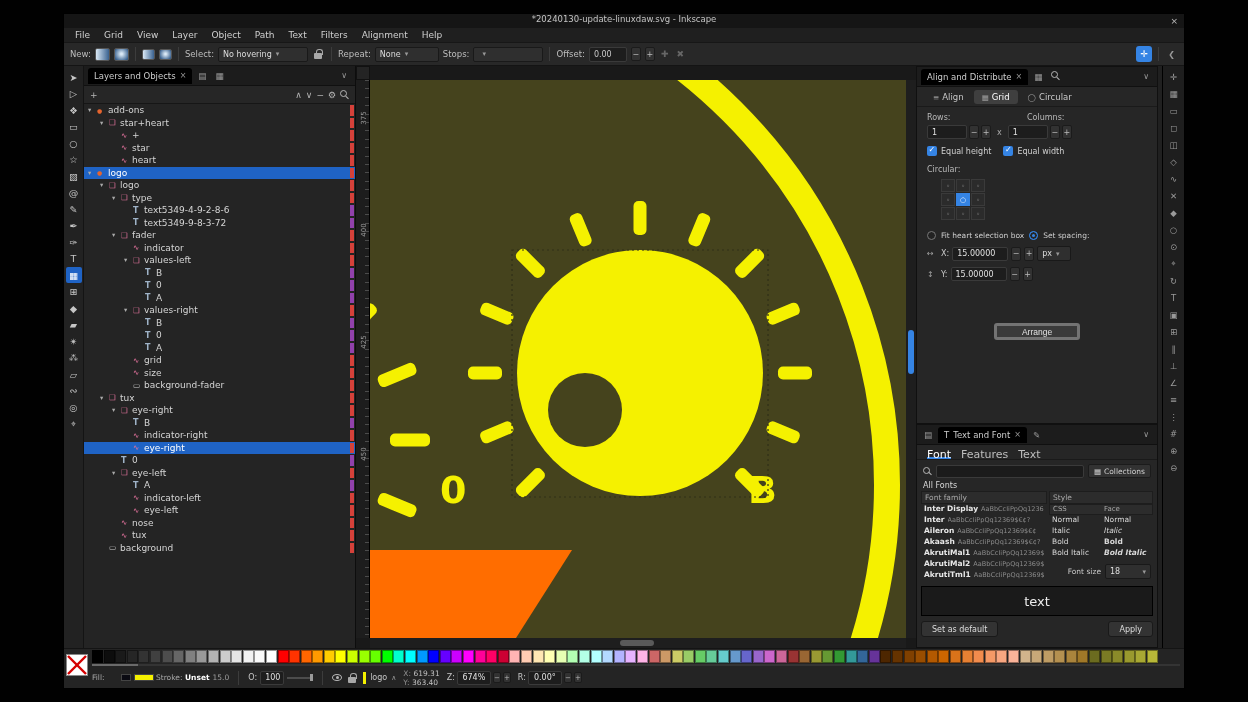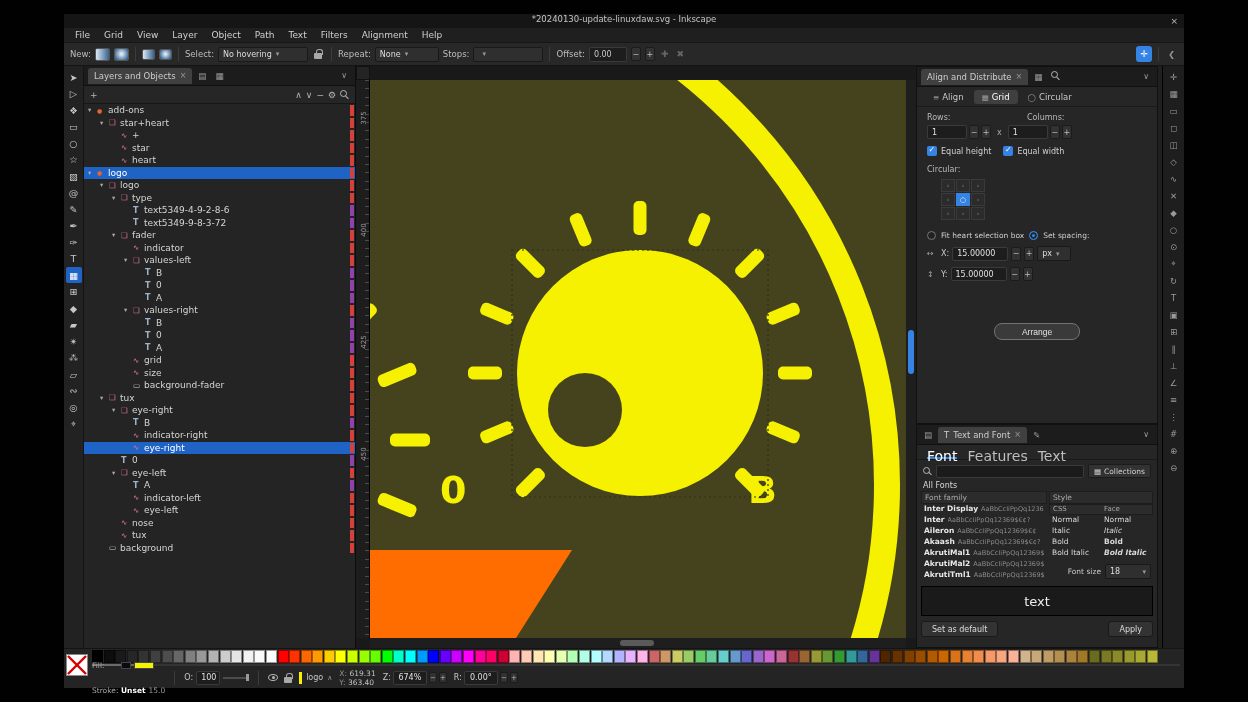--- a/index.html
+++ b/index.html
@@ -35,21 +35,21 @@
 .mag::before{content:"";position:absolute;left:0;top:0;width:5px;height:5px;border:1.2px solid #b5b5b5;border-radius:50%}
 .mag::after{content:"";position:absolute;width:4px;height:1.2px;background:#b5b5b5;transform:rotate(45deg);left:4.5px;top:6.5px}
 
 .toolbox{position:absolute;left:0;top:52px;width:20px;height:582px;background:#222;border-right:1px solid #141414;padding-top:3px}
 .tool{width:16px;height:16px;margin:0 auto .5px;display:flex;align-items:center;justify-content:center;font-size:9.5px;color:#c6c6c6;border-radius:2px}
 .tool.sel{background:#1f63c5;color:#fff}
 
 .layers-panel{position:absolute;left:20px;top:52px;width:272px;height:582px;background:#242424;border-right:1px solid #0d0d0d}
 .phead{height:20px;background:#1c1c1c;display:flex;align-items:center;padding:0 4px;gap:3px;border-bottom:1px solid #101010}
 .ptab{display:flex;align-items:center;gap:4px;height:16px;padding:0 6px;font-size:8.5px;color:#ccc;border-radius:3px 3px 0 0}
-.ptab.active{background:#404040}
+.ptab.active{background:#000000}
 .tabx{color:#999;font-size:8px}
 .hicon{color:#9a9a9a;font-size:8.5px;padding:0 3px}
 .chev{color:#9a9a9a;font-size:8px;padding:0 4px}
 .flex{flex:1}
 .ltoolbar{height:18px;background:#262626;border-bottom:1px solid #161616;display:flex;align-items:center;gap:4px;padding:0 6px}
 .lt-btn{color:#b5b5b5;font-size:9px}
 .tree{position:absolute;left:0;top:38px;right:0;bottom:0;overflow:hidden}
 .trow{height:12.5px;display:flex;align-items:center;font-size:9px;color:#d5d5d5;position:relative;padding-right:8px;white-space:nowrap}
 .trow.sel{background:#1f63c5;color:#fff}
 .caret{width:9px;flex:none;color:#aaa;font-size:6.5px}
@@ -101,24 +101,24 @@
 .aligngrid{display:grid;grid-template-columns:repeat(3,14px);gap:1px;margin:5px 0 0 14px}
 .acell{width:14px;height:13px;border:1px solid #3a3a3a;background:#2b2b2b;color:#a8a8a8;font-size:7px;display:flex;align-items:center;justify-content:center}
 .acell.sel{background:#3584e4;border-color:#3584e4;color:#fff}
 .radiorow{display:flex;align-items:center;gap:5px;margin-top:11px;font-size:7.5px;color:#cfcfcf;white-space:nowrap}
 .radio{width:9px;height:9px;border:1px solid #777;border-radius:50%;background:#222;flex:none}
 .radio.on{border-color:#3584e4;background:#3584e4;box-shadow:inset 0 0 0 2px #262626}
 .xyrow{display:flex;align-items:center;gap:3px;margin-top:6px;font-size:8px;color:#c9c9c9}
 .xyicon{width:11px;color:#9f9f9f;font-size:8px}
 .wval{width:56px}
 .unit{width:34px}
-.arrangebtn{display:block;margin:42px auto 0 auto;width:86px;height:17px;background:#3a3a3a;border:1px solid #737373;border-radius:8px;color:#e3e3e3;font-size:8.5px}
+.arrangebtn{display:block;margin:42px auto 0 auto;width:86px;height:17px;background:#3a3a3a;border:3px solid #737373;border-radius:3px;color:#e3e3e3;font-size:8.5px}
 
 .ftabs{display:flex;gap:10px;padding:3px 10px 0 10px;border-bottom:1px solid #1a1a1a;height:15px}
-.ftab{font-size:14px;color:#bdbdbd;padding-bottom:2px}
+.ftab{font-size:11px;color:#bdbdbd;padding-bottom:2px}
 .ftab.active{color:#fff;border-bottom:2px solid #3584e4}
 .fsearch{display:flex;align-items:center;gap:4px;padding:4px 6px 2px 6px}
 .sinput{flex:1;height:13px;background:#1b1b1b;border:1px solid #3a3a3a;border-radius:2px}
 .collectionsbtn{display:inline-flex;align-items:center;gap:3px;height:14px;background:#323232;border:1px solid #1b1b1b;border-radius:2px;padding:0 5px;font-size:7.5px;color:#d0d0d0}
 .allfonts{font-size:8px;color:#d8d8d8;padding:1px 6px}
 .fcols{display:flex;padding:0 4px;gap:2px}
 .fcol-left{width:126px;overflow:hidden}
 .fcol-right{flex:1;overflow:hidden}
 .fcolhead{font-size:7.5px;color:#a9a9a9;border:1px solid #1d1d1d;background:#2c2c2c;padding:1px 3px}
 .frow{display:flex;align-items:baseline;height:11px;overflow:hidden;padding:0 3px;white-space:nowrap}
@@ -140,21 +140,21 @@
 .snapstrip{position:absolute;left:1098px;top:52px;width:22px;height:582px;background:#1e1e1e;border-left:1px solid #000;padding-top:2px}
 .strip-btn{height:17px;display:flex;align-items:center;justify-content:center;font-size:8.5px;color:#9a9a9a}
 
 .bottombar{position:absolute;left:0;top:634px;width:100%;height:40px;background:#242424;border-top:1px solid #141414}
 .nocolor{position:absolute;left:2px;top:5px;width:22px;height:22px}
 .palette{position:absolute;left:28px;top:1px;right:4px;height:13px;overflow:hidden;white-space:nowrap;font-size:0}
 .sw{display:inline-block;width:11px;height:13px;margin-right:0.6px;border:0.5px solid rgba(0,0,0,.4)}
 .palscroll{position:absolute;left:28px;top:15px;right:4px;height:2px;background:#343434}
 .palscroll::after{content:"";position:absolute;left:0;top:0;height:2px;width:46px;background:#6a6a6a}
 .statusrow{position:absolute;left:0;top:17px;width:100%;height:23px;display:flex;align-items:center;gap:7px;padding:0 6px 0 28px;font-size:8px;color:#c6c6c6}
-.fscol{display:flex;flex-direction:column;gap:16px;font-size:7.5px;line-height:9px}
+.fscol{display:flex;flex-direction:row;gap:2px;font-size:7.5px;line-height:9px}
 .fsrow{display:flex;align-items:center;gap:3px}
 .fsl{color:#a9a9a9;width:26px}
 .fsw{display:inline-block;height:7px}
 .fsw.dark{width:10px;background:#0a0a12;border:1px solid #444}
 .fsw.yel{width:20px;background:#f5f100;border:1px solid #444}
 .fsunset{font-weight:bold;color:#fff}
 .fswidth{color:#9d9d9d}
 .oblock{display:flex;align-items:center;gap:3px}
 .obox{width:24px}
 .oslider{position:relative;display:inline-block;width:26px;height:2px;background:#4c4c4c}

